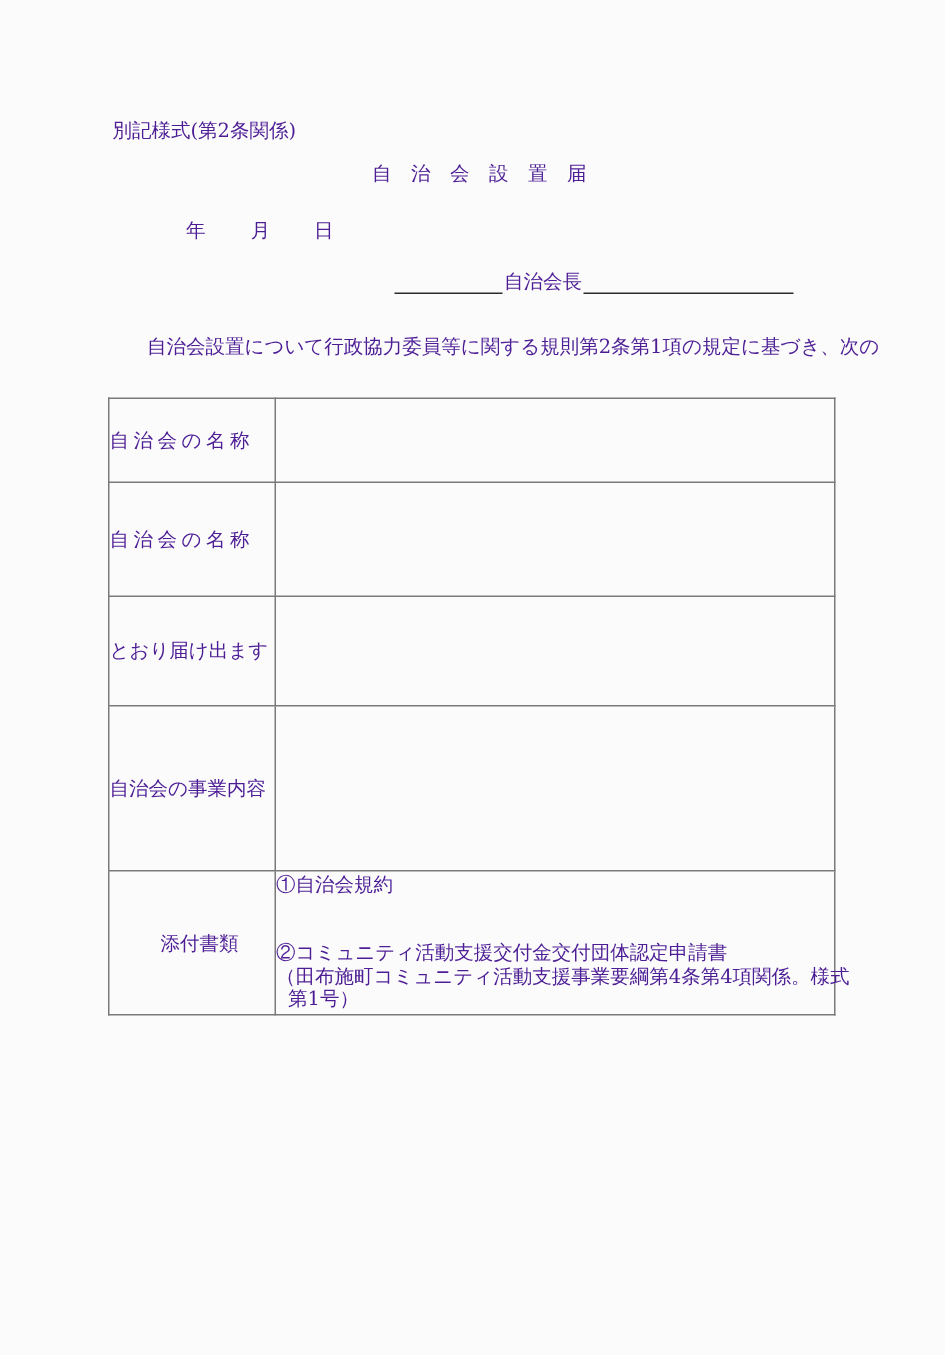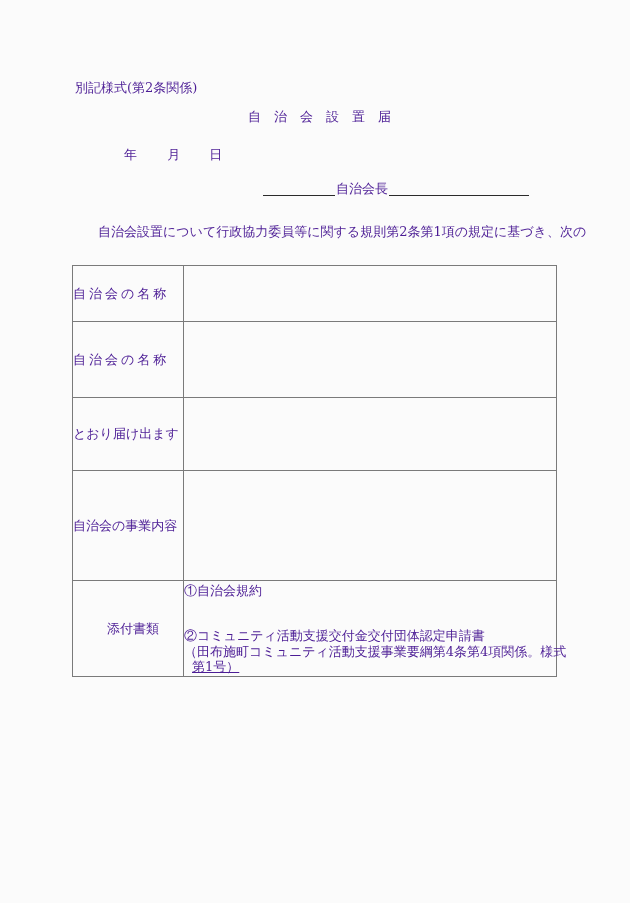--- a/index.html
+++ b/index.html
@@ -108,21 +108,21 @@
   }
   td.val { background: #fbfbfb; }
   td.att {
     vertical-align: top;
     padding: 13px 2px 0 5px;
     font-size: 12.4px;
     line-height: 15.5px;
     white-space: nowrap;
   }
   .att-item2 { margin-top: 30px; }
-  .att-note2 { padding-left: 8px; text-decoration: underline; }
+  .att-note2 { padding-left: 8px; }
 </style>
 </head>
 <body>
 
 <div class="page">
 
   <div class="form-ref">別記様式(第2条関係)</div>
 
   <div class="doc-title">自治会設置届</div>
 

